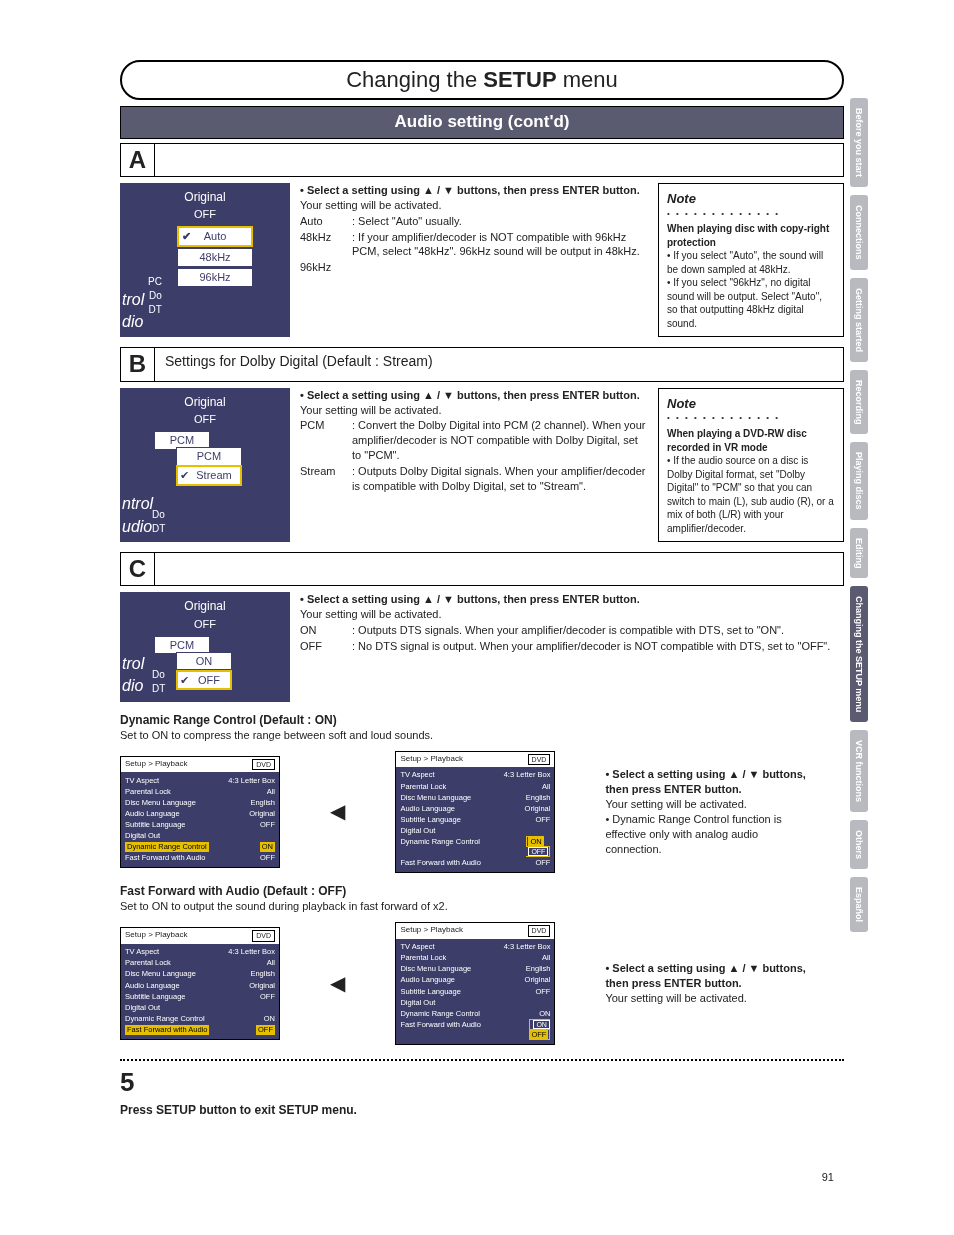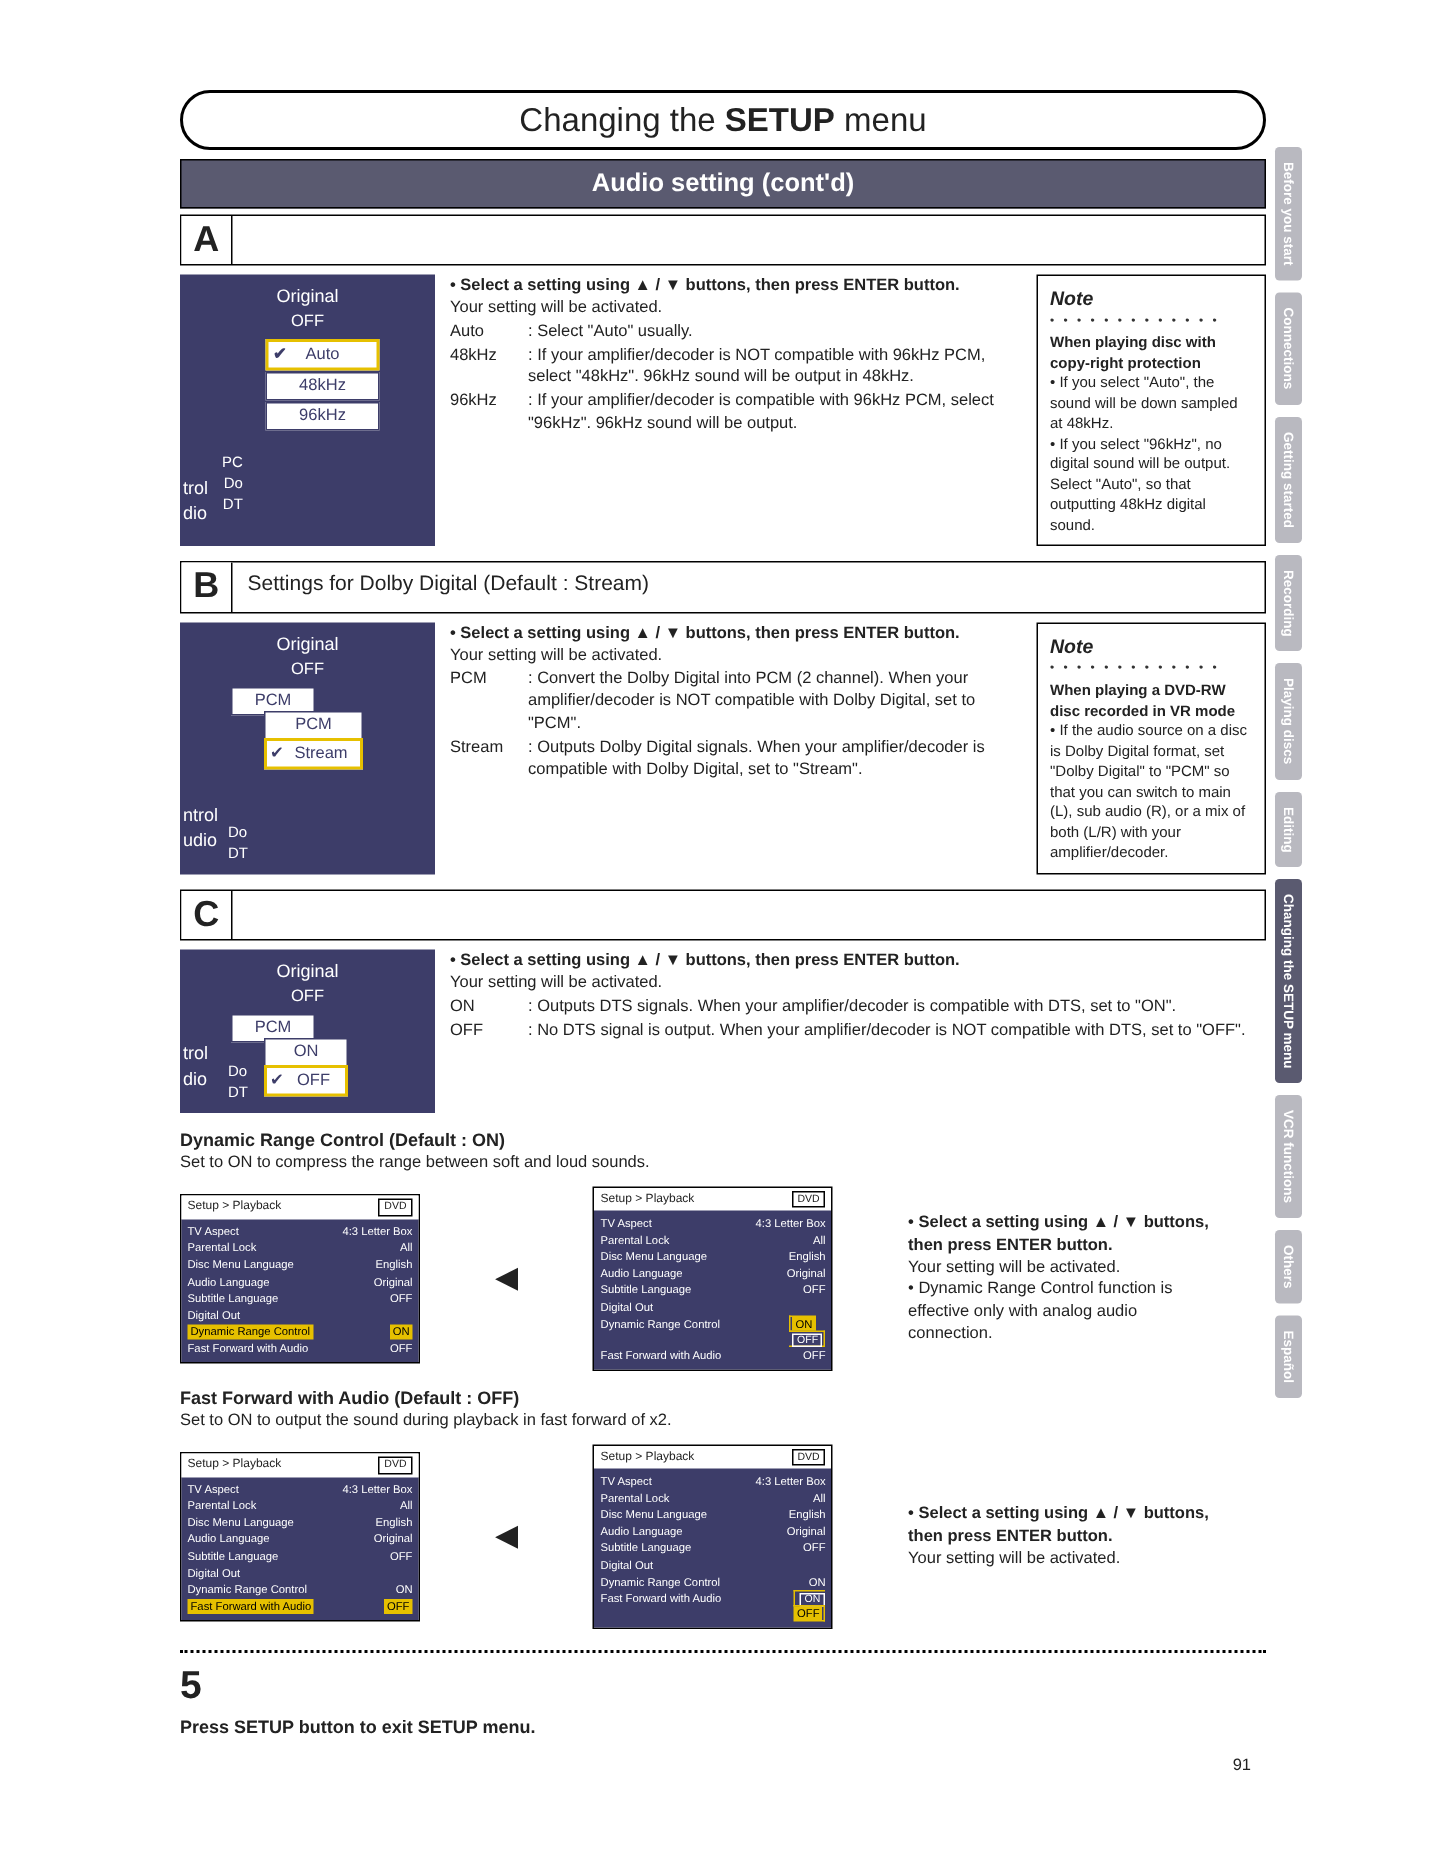--- a/index.html
+++ b/index.html
@@ -14,27 +14,27 @@
   .section-head { display: flex; align-items: stretch; border: 1px solid #000; margin-bottom: 6px; }
   .section-letter { width: 34px; background: #fff; font-size: 24px; font-weight: 900; text-align: center; border-right: 1px solid #000; display: flex; align-items: center; justify-content: center; }
   .section-title { flex: 1; padding: 4px 10px; font-size: 14px; }
   .row3 { display: flex; gap: 10px; margin-bottom: 10px; }
   .osd { width: 170px; background: #3d3d69; color: #fff; font-size: 11px; text-align: center; padding: 6px 4px 8px; position: relative; flex-shrink: 0; }
   .osd .hdr { font-size: 12px; margin-bottom: 2px; }
   .osd .off { font-size: 11px; margin-bottom: 4px; }
   .osd-box { background: #fff; color: #3d3d69; border: 1.5px solid #3d3d69; padding: 1px 8px; margin: 1px auto; width: 76px; font-size: 11px; text-align: center; position: relative; }
   .osd-box.sel { border: 2px solid #e6c000; }
   .osd-box .chk { position: absolute; left: 3px; top: 1px; font-weight: bold; }
-  .osd-left { position: absolute; left: 2px; bottom: 14px; font-size: 12px; text-align: left; line-height: 1.4; }
+  .osd-left { position: absolute; left: 2px; bottom: 4px; font-size: 16px; text-align: left; line-height: 1.4; font-style: italic; }
   .osd-layer { position: absolute; background: #fff; color: #3d3d69; border: 1.5px solid #3d3d69; padding: 1px 6px; font-size: 11px; }
   .desc { flex: 1; font-size: 11px; }
   .desc .lead { font-weight: bold; }
   .desc .opt-row { display: flex; margin-top: 1px; }
   .desc .opt-lbl { width: 52px; flex-shrink: 0; }
-  .note { width: 153px; border: 1px solid #000; padding: 6px 8px; font-size: 10px; flex-shrink: 0; }
+  .note { width: 186px; border: 1px solid #000; padding: 6px 8px; font-size: 10px; flex-shrink: 0; }
   .note .nhead { font-weight: bold; font-style: italic; font-size: 13px; }
   .note .dots { letter-spacing: 2px; color: #333; font-size: 8px; margin: 1px 0 3px; }
   .subhead { font-weight: bold; font-size: 12px; }
   .subtext { font-size: 11px; margin-bottom: 8px; }
   .mini-rows { display: flex; align-items: center; gap: 50px; margin-bottom: 10px; }
   .mini { width: 160px; border: 1px solid #000; font-size: 8px; }
   .mini-top { background: #fff; padding: 2px 4px; display: flex; justify-content: space-between; font-size: 8px; }
   .mini-top .dvd { border: 1px solid #000; padding: 0 3px; font-size: 7px; }
   .mini-body { background: #3d3d69; color: #fff; padding: 3px 4px; }
   .mini-line { display: flex; justify-content: space-between; padding: 0.5px 0; font-size: 7.5px; }
@@ -98,21 +98,20 @@
       <div class="opt-row">
           <div class="opt-lbl">Auto</div>
           <div>: Select "Auto" usually.</div>
         </div>
       <div class="opt-row">
           <div class="opt-lbl">48kHz</div>
           <div>: If your amplifier/decoder is NOT compatible with 96kHz PCM, select "48kHz". 96kHz sound will be output in 48kHz.</div>
         </div>
       <div class="opt-row">
           <div class="opt-lbl">96kHz</div>
-          <div>: If your amplifier/decoder is compatible with 96kHz PCM, select "96kHz". 96kHz sound will be output.</div>
         </div>
     </div>
     <div class="note">
       <div class="nhead">Note</div>
       <div class="dots">• • • • • • • • • • • • •</div>
       <div style="font-weight:bold;">When playing disc with copy-right protection</div>
       <div style="white-space:pre-line;">• If you select "Auto", the sound will be down sampled at 48kHz.
 • If you select "96kHz", no digital sound will be output. Select "Auto", so that outputting 48kHz digital sound.</div>
     </div>
   </div>

